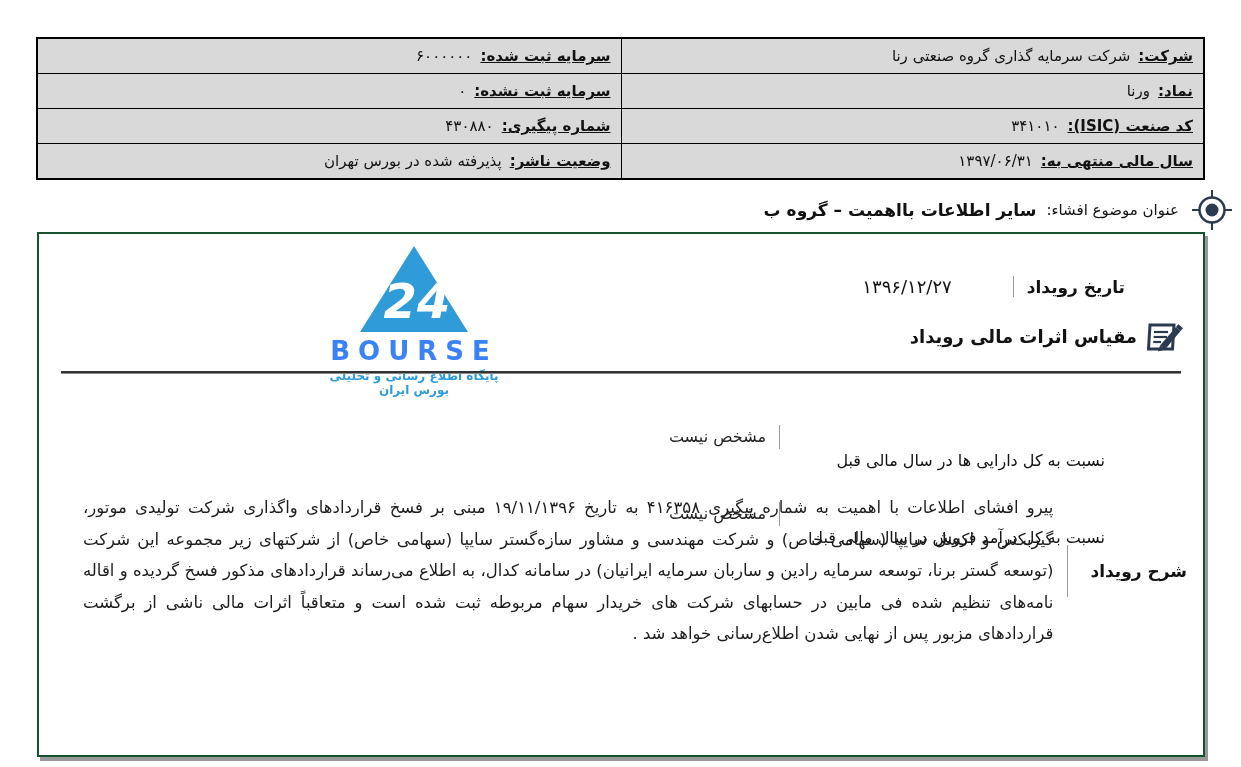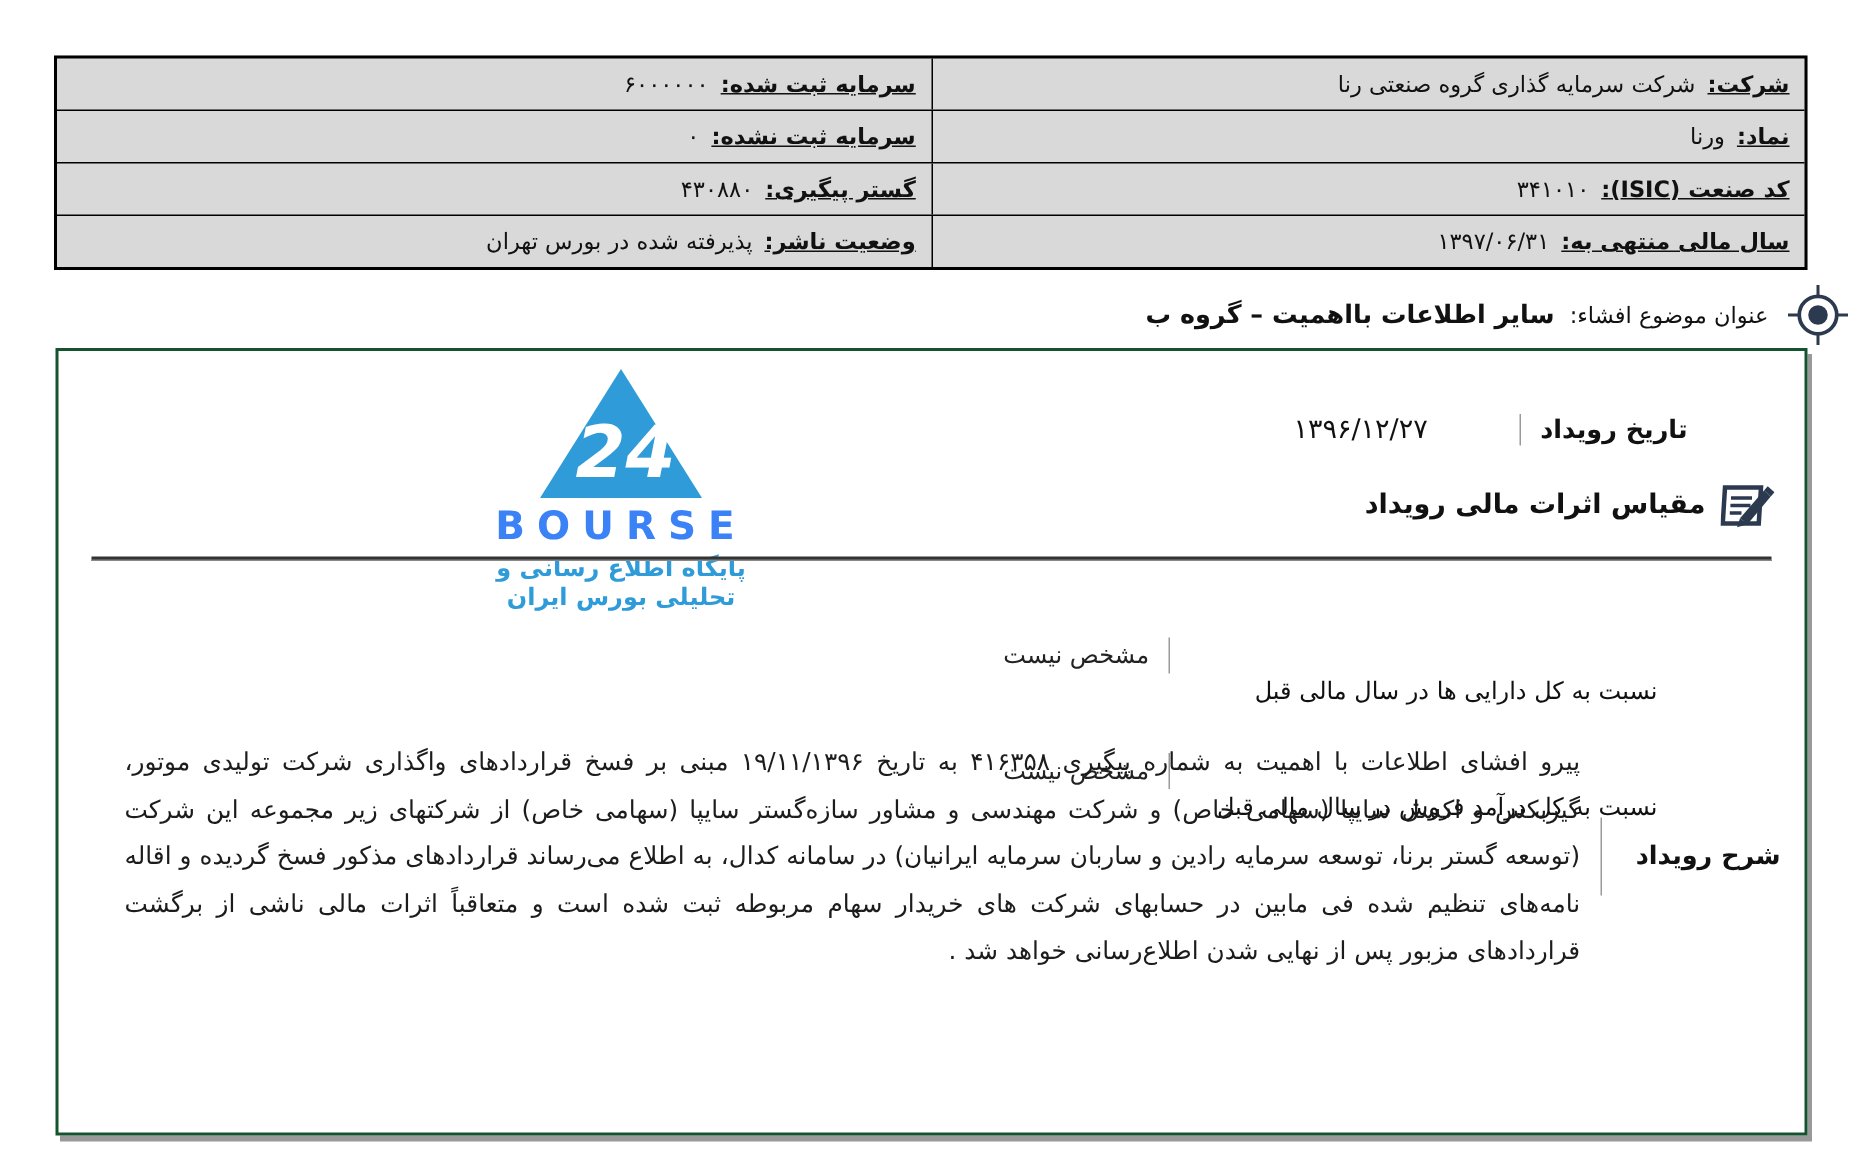--- a/index.html
+++ b/index.html
@@ -54,21 +54,21 @@
   .logo {
     position: absolute; top: 10px; left: 290px; width: 170px;
     text-align: center;
   }
   .logo .brand {
     direction: ltr;
     font-size: 26px; font-weight: bold; letter-spacing: 8px;
     color: #3b82f6; margin-top: -2px;
   }
   .logo .tagline {
-    font-size: 16px; font-weight: bold; color: #2f9cd9; margin-top: 3px;
+    font-size: 12px; font-weight: bold; color: #2f9cd9; margin-top: 3px;
   }
 
   
   .date-row {
     position: absolute; top: 42px; right: 78px;
     display: flex; align-items: center; font-size: 17px;
   }
   .date-row .dlabel { font-weight: bold; }
   .vdiv { width: 1px; background: #9a9a9a; align-self: stretch; margin: 0 13px; }
   .date-row .dval { font-size: 18px; margin-right: 48px; letter-spacing: 1px; }
@@ -134,21 +134,21 @@
       <span class="lbl">سرمایه ثبت نشده:</span>
       <span class="val">۰</span>
     </div>
   </div>
   <div class="trow">
     <div class="tcell rcell">
       <span class="lbl">کد صنعت (ISIC):</span>
       <span class="val">۳۴۱۰۱۰</span>
     </div>
     <div class="tcell">
-      <span class="lbl">گستر پیگیری:</span>
+      <span class="lbl">شماره پیگیری:</span>
       <span class="val">۴۳۰۸۸۰</span>
     </div>
   </div>
   <div class="trow">
     <div class="tcell rcell">
       <span class="lbl">سال مالی منتهی به:</span>
       <span class="val">۱۳۹۷/۰۶/۳۱</span>
     </div>
     <div class="tcell">
       <span class="lbl">وضعیت ناشر:</span>

